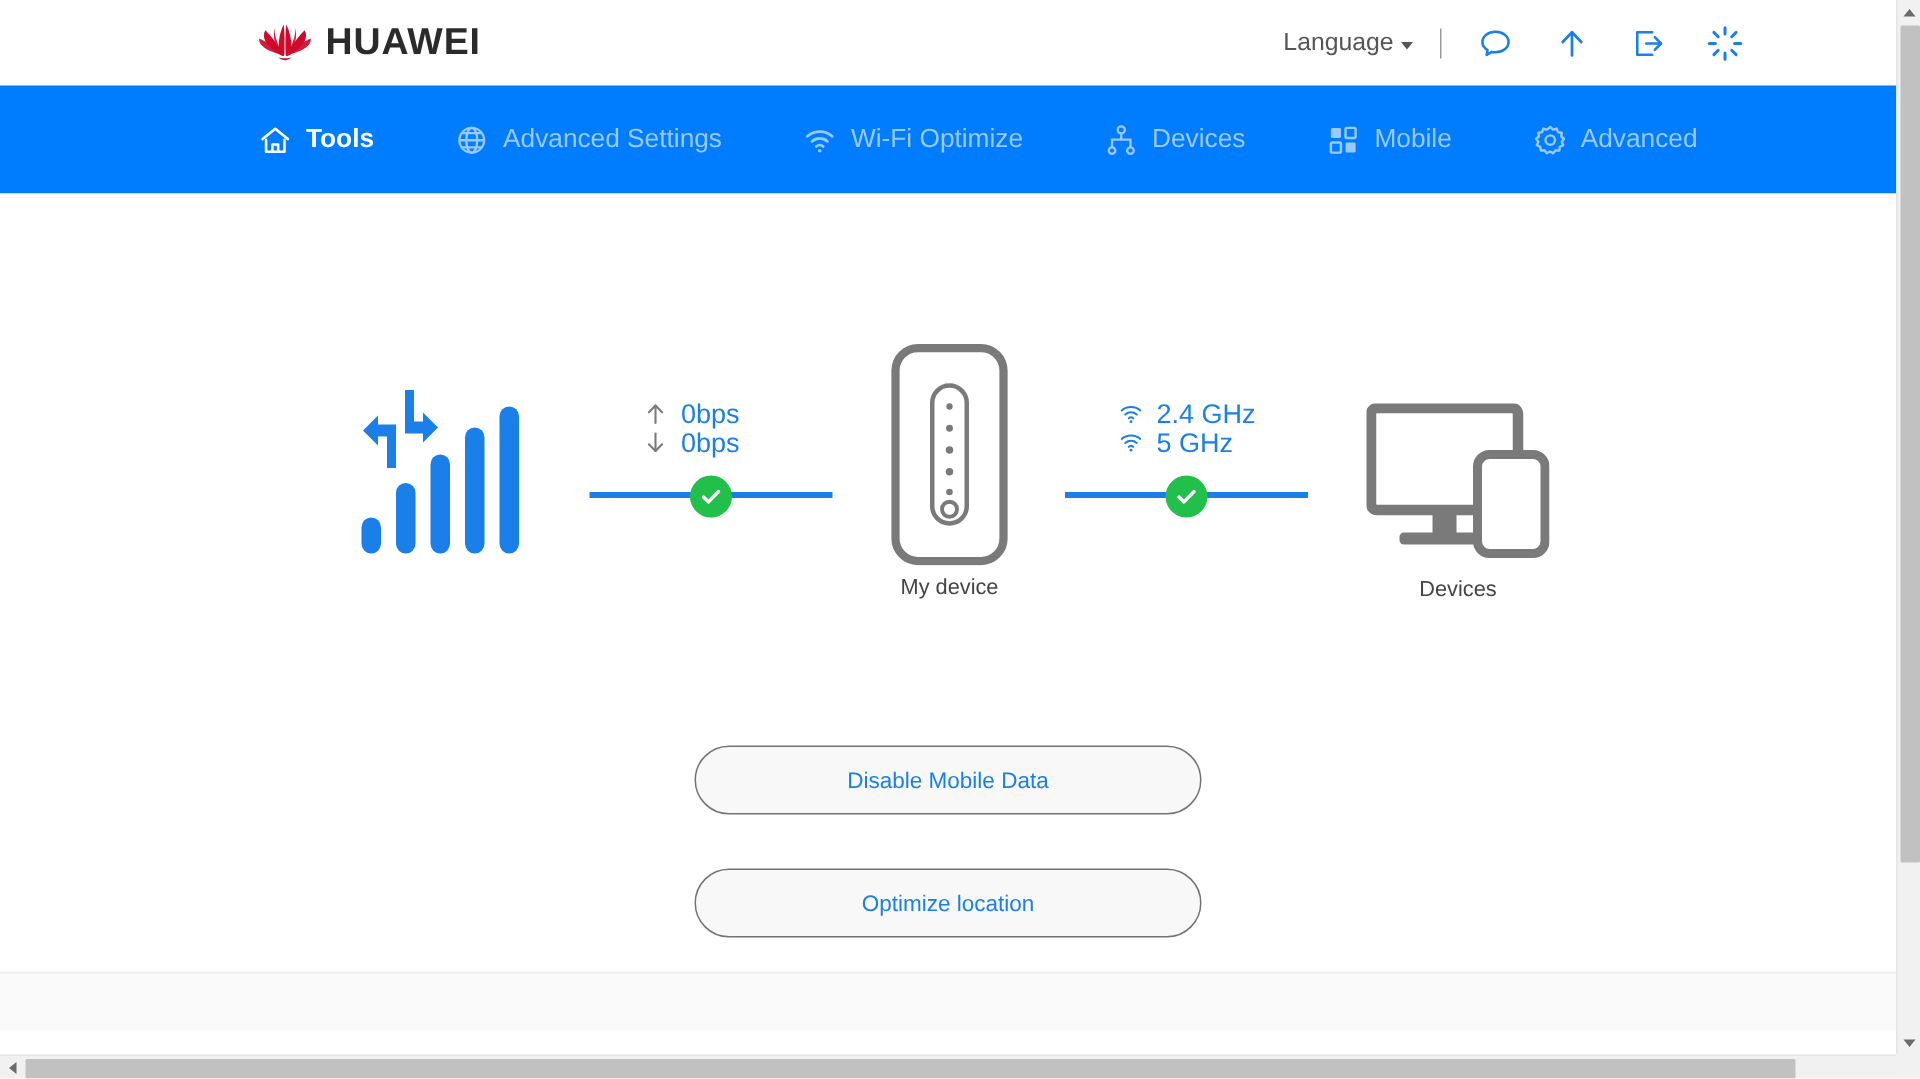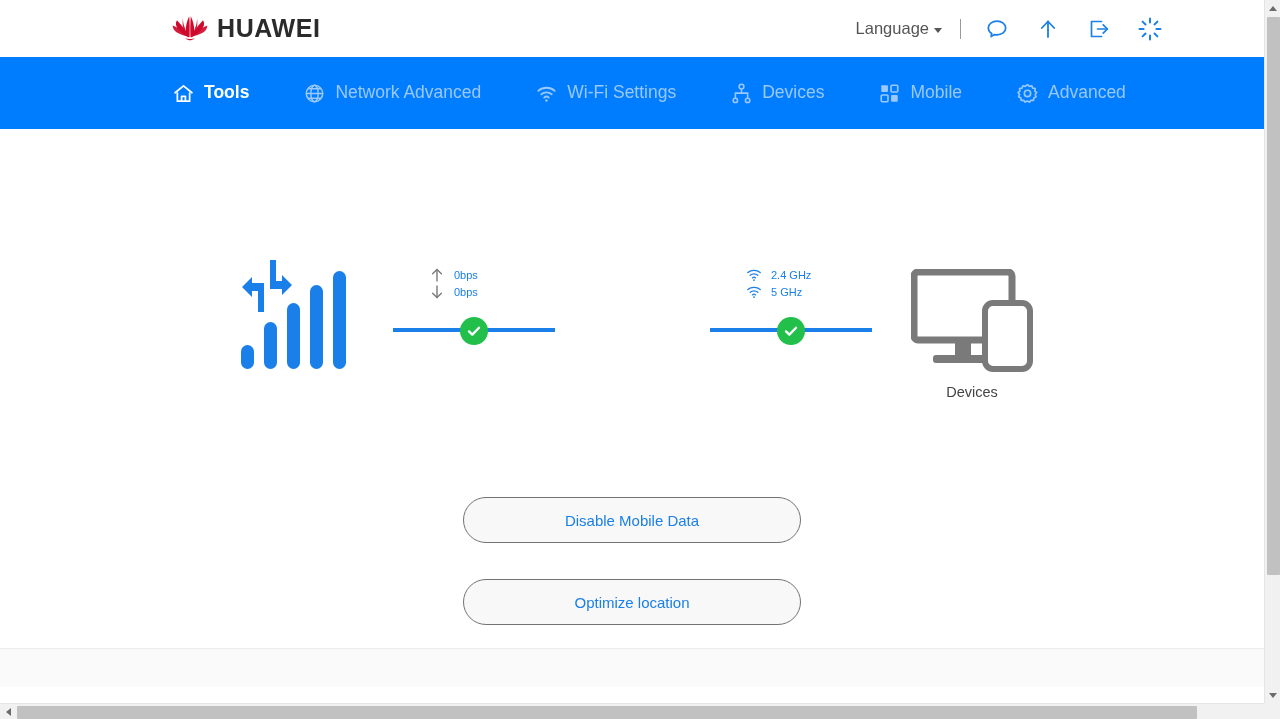--- a/index.html
+++ b/index.html
@@ -183,21 +183,21 @@
     margin-top: 8px;
   }
   .stat-row {
     display: flex;
     align-items: center;
     gap: 9px;
     width: 90px;
   }
   .stat-icon { width: 16px; height: 16px; display:block; flex: 0 0 16px; }
   .stat-text {
-    font-size: 11px;
+    font-size: 18px;
     color: #1a7fe8;
     line-height: 1;
     white-space: nowrap;
   }
   .link-line-wrap {
     position: absolute;
     left: 0;
     top: 58px;
     width: 162px;
     height: 28px;
@@ -456,33 +456,33 @@
         <div class="nav-item">
           <span>
             <svg class="nav-icon" viewBox="0 0 24 24" fill="none" stroke="currentColor" stroke-width="1.6">
               <circle cx="12" cy="12" r="8.6"></circle>
               <ellipse cx="12" cy="12" rx="3.8" ry="8.6"></ellipse>
               <line x1="3.4" y1="12" x2="20.6" y2="12"></line>
               <line x1="5.2" y1="7" x2="18.8" y2="7"></line>
               <line x1="5.2" y1="17" x2="18.8" y2="17"></line>
             </svg>
           </span>
-          <span class="nav-label">Network Advanced</span>
+          <span class="nav-label">Advanced Settings</span>
         </div>
 
         <div class="nav-item">
           <span>
             <svg class="nav-icon" viewBox="0 0 24 24" fill="none" stroke="currentColor" stroke-width="1.9" stroke-linecap="round">
               <path d="M3.4 9.2 C8.2 4.9 15.8 4.9 20.6 9.2"></path>
               <path d="M6.6 12.8 C9.6 10.1 14.4 10.1 17.4 12.8"></path>
               <path d="M9.6 16.3 C11.0 15.0 13.0 15.0 14.4 16.3"></path>
               <circle cx="12" cy="19.3" r="1.25" fill="currentColor" stroke="none"></circle>
             </svg>
           </span>
-          <span class="nav-label">Wi-Fi Settings</span>
+          <span class="nav-label">Wi-Fi Optimize</span>
         </div>
 
         <div class="nav-item">
           <span>
             <svg class="nav-icon" viewBox="0 0 24 24" fill="none" stroke="currentColor" stroke-width="1.6">
               <circle cx="12" cy="4.8" r="2.5"></circle>
               <circle cx="5.6" cy="19.2" r="2.3"></circle>
               <circle cx="18.4" cy="19.2" r="2.3"></circle>
               <line x1="12" y1="7.4" x2="12" y2="11.6"></line>
               <polyline points="5.6,16.9 5.6,11.6 18.4,11.6 18.4,16.9"></polyline>
@@ -560,20 +560,35 @@
           <div class="link-line-wrap">
             <div class="link-line"></div>
             <div class="link-check">
               <svg width="18" height="18" viewBox="0 0 18 18" fill="none" stroke="#ffffff" stroke-width="2.3" stroke-linecap="round" stroke-linejoin="round">
                 <polyline points="4,9.4 7.3,12.6 14,5.7"></polyline>
               </svg>
             </div>
           </div>
         </div>
 
+        <div class="device-block">
+          <span>
+            <svg class="device-svg" width="78" height="148" viewBox="0 0 78 148" xmlns="http://www.w3.org/2000/svg">
+              <rect x="3" y="3" width="72" height="142" rx="15" ry="15" fill="#ffffff" stroke="#7a7a7a" stroke-width="5.5"></rect>
+              <rect x="27.5" y="28" width="23" height="92" rx="11.5" ry="11.5" fill="#ffffff" stroke="#7a7a7a" stroke-width="3"></rect>
+              <circle cx="39" cy="42" r="2.1" fill="#7a7a7a"></circle>
+              <circle cx="39" cy="56.5" r="2.3" fill="#7a7a7a"></circle>
+              <circle cx="39" cy="71" r="2.5" fill="#7a7a7a"></circle>
+              <circle cx="39" cy="85.5" r="2.5" fill="#7a7a7a"></circle>
+              <circle cx="39" cy="99" r="2.2" fill="#7a7a7a"></circle>
+              <circle cx="39" cy="110.5" r="5" fill="#ffffff" stroke="#7a7a7a" stroke-width="2.6"></circle>
+            </svg>
+          </span>
+          <div class="node-label">My device</div>
+        </div>
 
         <div class="link-right">
           <div class="link-stats">
             <div class="stat-row">
               <span class="stat-icon">
                 <svg width="16" height="16" viewBox="0 0 16 16" fill="none" stroke="#1a7fe8" stroke-width="1.35" stroke-linecap="round">
                   <path d="M1.8 5.6 C5.2 2.6 10.8 2.6 14.2 5.6"></path>
                   <path d="M4.2 8.3 C6.3 6.4 9.7 6.4 11.8 8.3"></path>
                   <path d="M6.5 10.9 C7.4 10.0 8.6 10.0 9.5 10.9"></path>
                   <circle cx="8" cy="13.1" r="0.95" fill="#1a7fe8" stroke="none"></circle>

